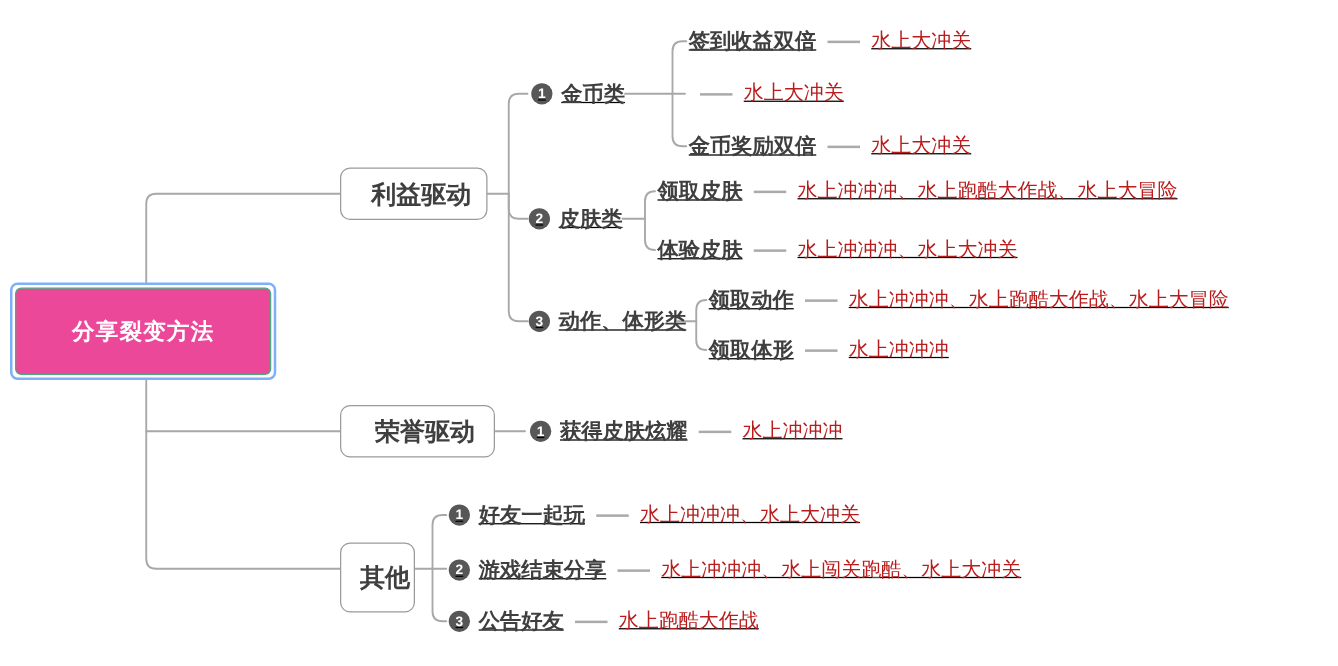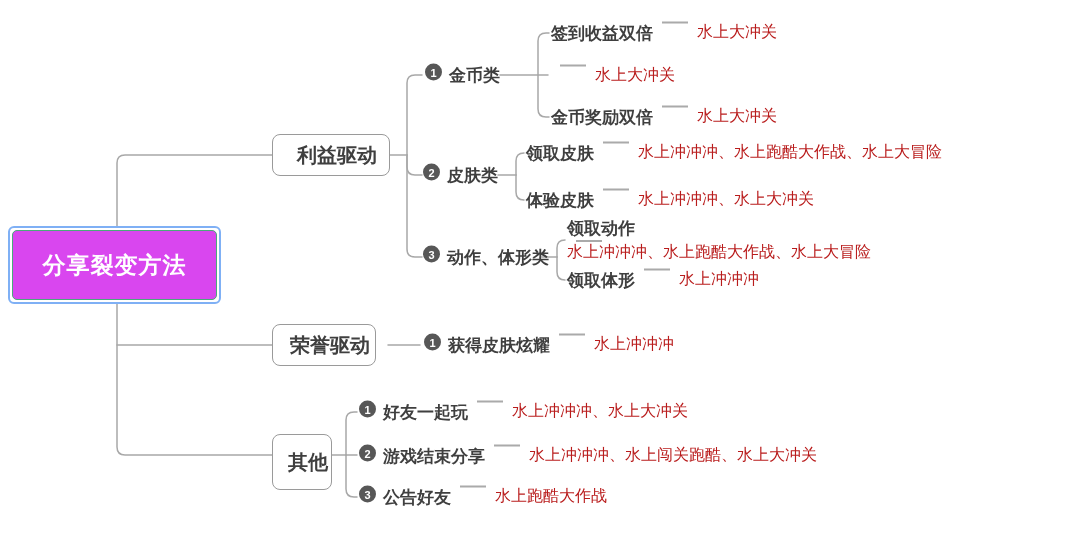--- a/index.html
+++ b/index.html
@@ -10,42 +10,43 @@
   svg.wires { position:absolute; left:0; top:0; width:1070px; height:533px; }
   svg.wires path { stroke:#a8a8a8; stroke-width:1.5; fill:none; stroke-linecap:round; }
 
   
   .root-sel {
     position:absolute; left:8px; top:226px; width:213px; height:78px;
     border:2px solid #7fb0f5; border-radius:6px; background:#ffffff;
     box-sizing:border-box; padding:2px;
   }
   .root-node {
-    width:100%; height:100%; background:#d946ef; border:1px solid #49aa7b;
+    width:100%; height:100%; background:#ec4899; border:1px solid #49aa7b;
     border-radius:5px; display:flex; align-items:center; justify-content:center;
-    color:#ffffff; font-size:23px; font-weight:bold; letter-spacing:1px;
+    color:#ffffff; font-size:18px; font-weight:bold; letter-spacing:1px;
     box-sizing:border-box;
   }
 
   
   .branch {
     position:absolute; background:#ffffff; border:1px solid #9a9a9a;
     border-radius:8px; display:flex; align-items:center; justify-content:center;
     font-size:20px; font-weight:bold; color:#3f3f3f; box-sizing:border-box;
     white-space:nowrap;
     padding-left:12px;
   }
   .b1 { left:272px; top:134px; width:118px; height:42px; }
-  .b2 { left:272px; top:324px; width:104px; height:42px; }
+  .b2 { left:272px; top:324px; width:124px; height:42px; }
   .b3 { left:272px; top:434px; width:60px;  height:56px; }
 
   
   .row {
-    position:absolute; display:flex; align-items:flex-start; white-space:nowrap;
+    position:absolute; display:flex; align-items:center; white-space:nowrap;
     transform:translateY(-50%);
+    text-decoration:underline;
   }
   .badge {
     width:17px; height:17px; border-radius:50%; background:#575757; color:#ffffff;
     font-size:11px; font-weight:bold; display:flex; align-items:center;
     justify-content:center; margin-right:7px; flex:0 0 auto;
   }
   .nlabel { font-size:17px; font-weight:bold; color:#3f3f3f; }
   .dash  { width:26px; height:0; border-top:2px solid #aaaaaa; margin:0 9px; }
   .gray  { font-size:16px; color:#b91c1c; }
 </style>
@@ -133,21 +134,21 @@
     <span class="nlabel">领取皮肤</span>
     <span class="dash"></span>
     <span class="gray">水上冲冲冲、水上跑酷大作战、水上大冒险</span>
   </div>
   <div class="row" style="left:526px; top:200px;">
     <span class="nlabel">体验皮肤</span>
     <span class="dash"></span>
     <span class="gray">水上冲冲冲、水上大冲关</span>
   </div>
 
-  <div class="row" style="left:567px; top:240px;flex-direction:column;">
+  <div class="row" style="left:567px; top:240px;">
     <span class="nlabel">领取动作</span>
     <span class="dash"></span>
     <span class="gray">水上冲冲冲、水上跑酷大作战、水上大冒险</span>
   </div>
   <div class="row" style="left:567px; top:280px;">
     <span class="nlabel">领取体形</span>
     <span class="dash"></span>
     <span class="gray">水上冲冲冲</span>
   </div>
 

